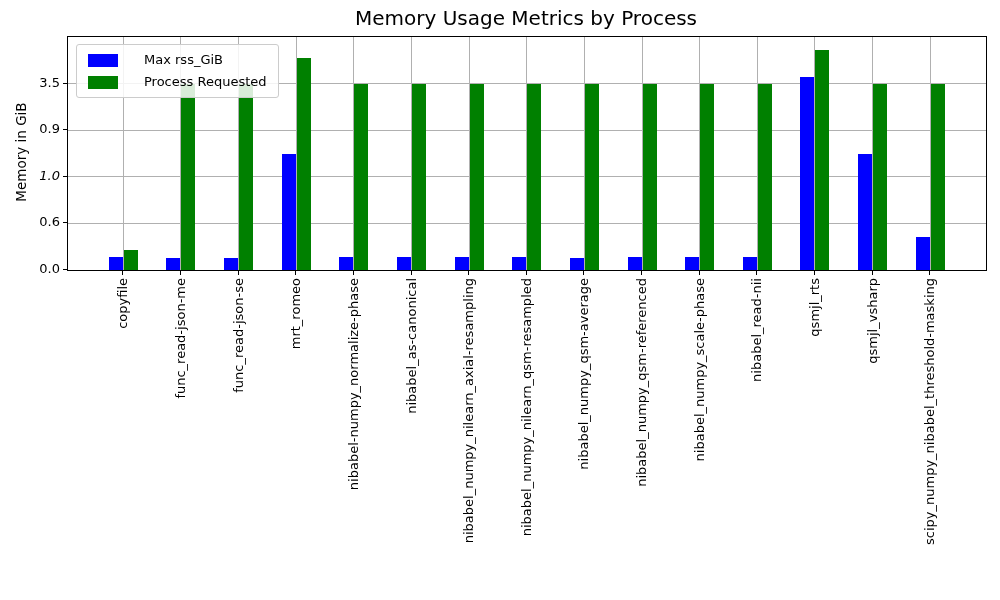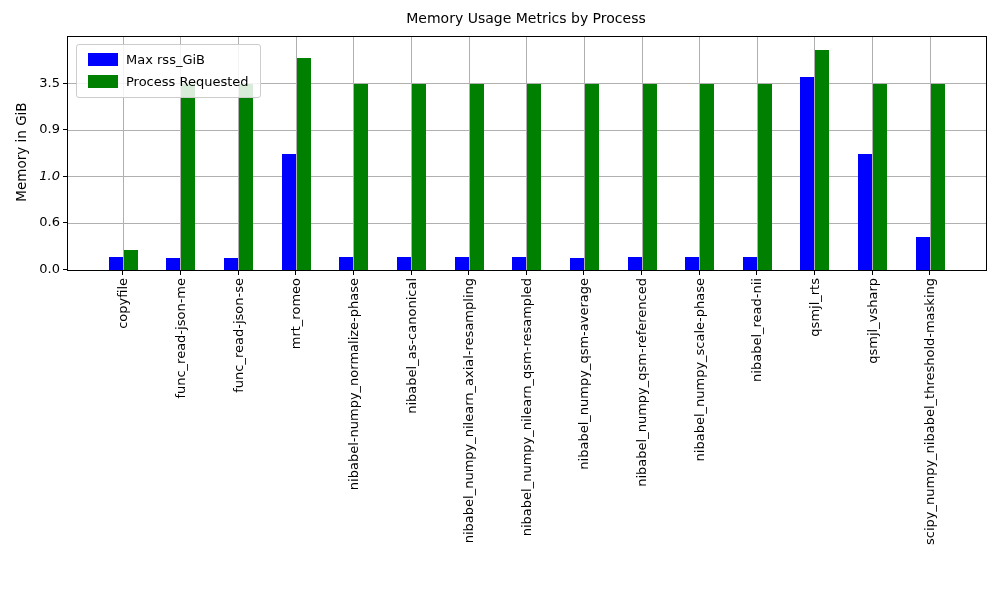--- a/index.html
+++ b/index.html
@@ -1,26 +1,26 @@
 <!DOCTYPE html>
 <html><head>
 <meta charset="utf-8">
 <style>
   html,body{margin:0;padding:0;background:#fff;}
   body{font-family:"DejaVu Sans","Liberation Sans",sans-serif;color:#000;}
   #fig{position:relative;width:1000px;height:600px;background:#ffffff;overflow:hidden;}
-  .title{position:absolute;left:67px;top:8px;width:918px;text-align:center;font-size:14px;line-height:20px;}
+  .title{position:absolute;left:67px;top:8px;width:918px;text-align:center;font-size:20px;line-height:20px;}
   #plot{position:absolute;left:67px;top:36px;width:918px;height:233px;border:1px solid #000;background:#fff;}
   .hgrid{position:absolute;left:0;right:0;height:1px;background:#b0b0b0;}
   .vgrid{position:absolute;top:0;bottom:0;width:1px;background:#b0b0b0;}
   .bar{position:absolute;bottom:0;}
   .legend{position:absolute;left:8px;top:7px;background:rgba(255,255,255,0.85);
           border:1px solid #cccccc;border-radius:3px;padding:8px 11px;
           display:flex;flex-direction:column;gap:8px;z-index:5;}
-  .legend-row{display:flex;align-items:flex-start;gap:8px;}
+  .legend-row{display:flex;align-items:flex-end;gap:26px;}
   .legend-patch{width:30px;height:13px;flex:0 0 auto;}
   .legend-label{font-size:13px;line-height:14px;white-space:nowrap;}
   .ytick-label{position:absolute;left:8px;width:52px;text-align:right;font-size:13px;line-height:16px;}
   .tickmark{position:absolute;background:#000;}
   .xtick-label{position:absolute;writing-mode:vertical-rl;transform:translateX(-50%) rotate(180deg);
                font-size:13px;line-height:15px;white-space:nowrap;}
   .xlabel{position:absolute;left:67px;top:566px;width:918px;text-align:center;font-size:13.5px;}
   .ylabel{position:absolute;left:21px;top:152px;transform:translate(-50%,-50%) rotate(-90deg);
           font-size:13.5px;white-space:nowrap;}
 </style>

